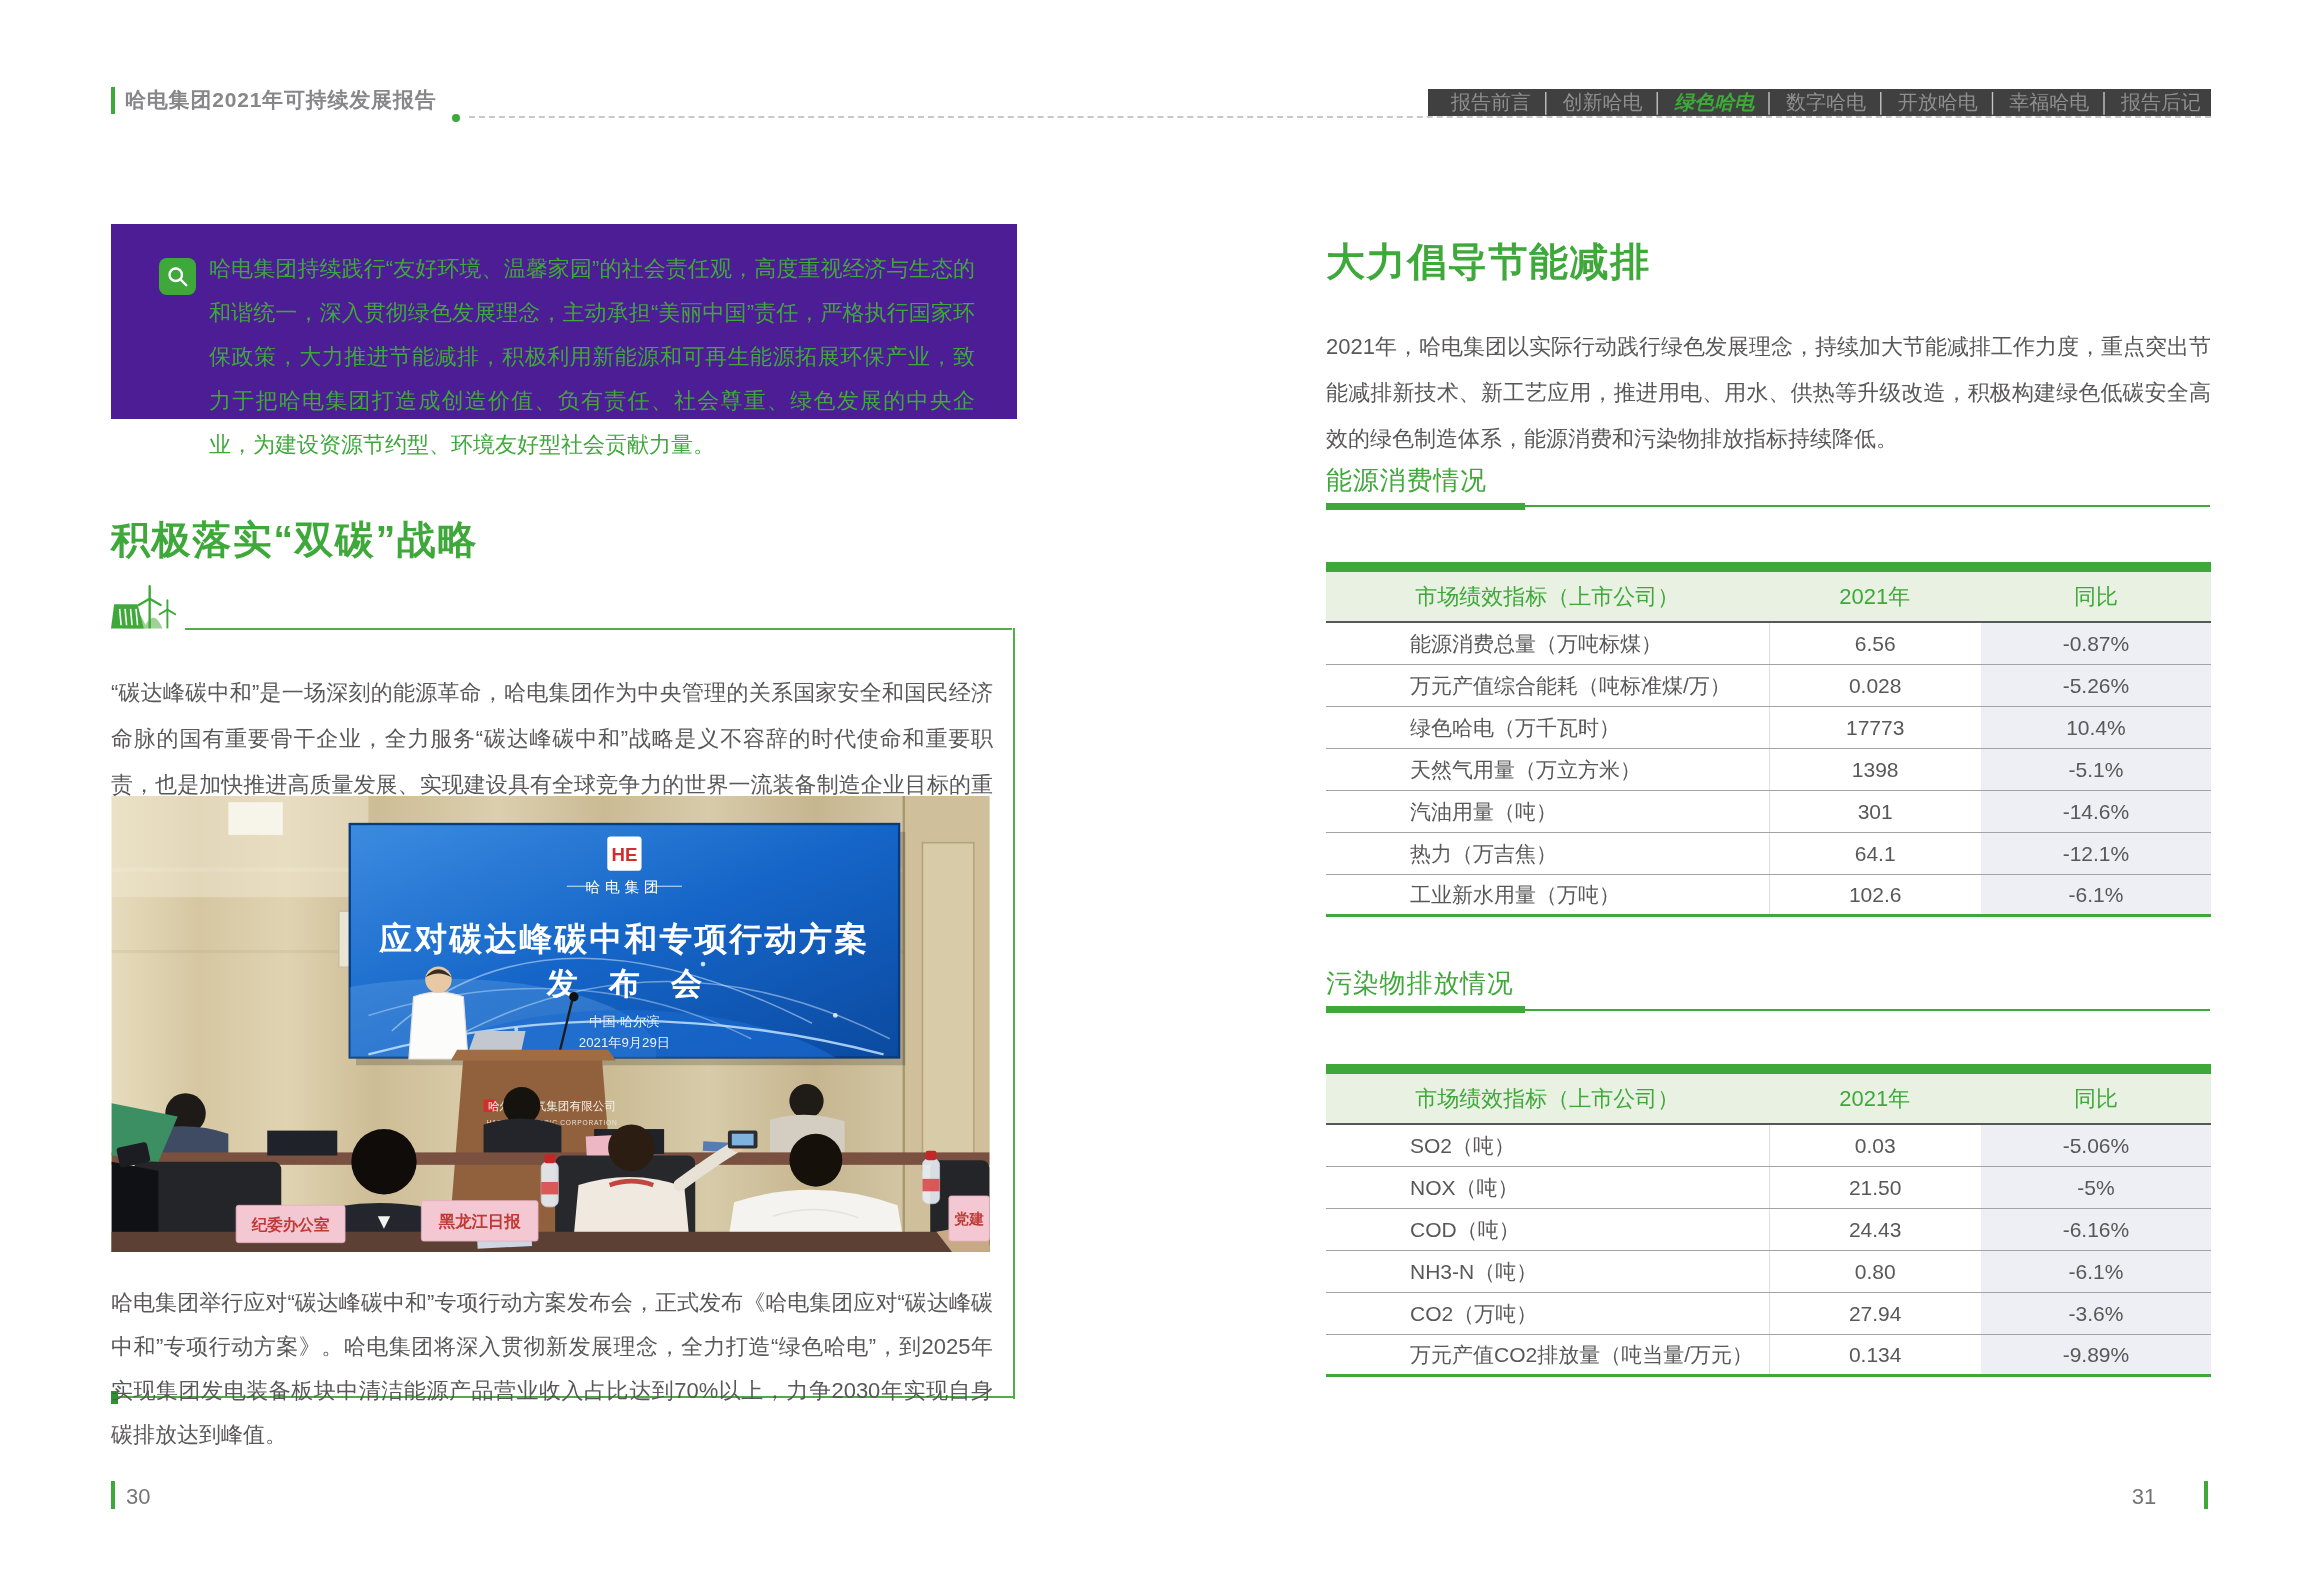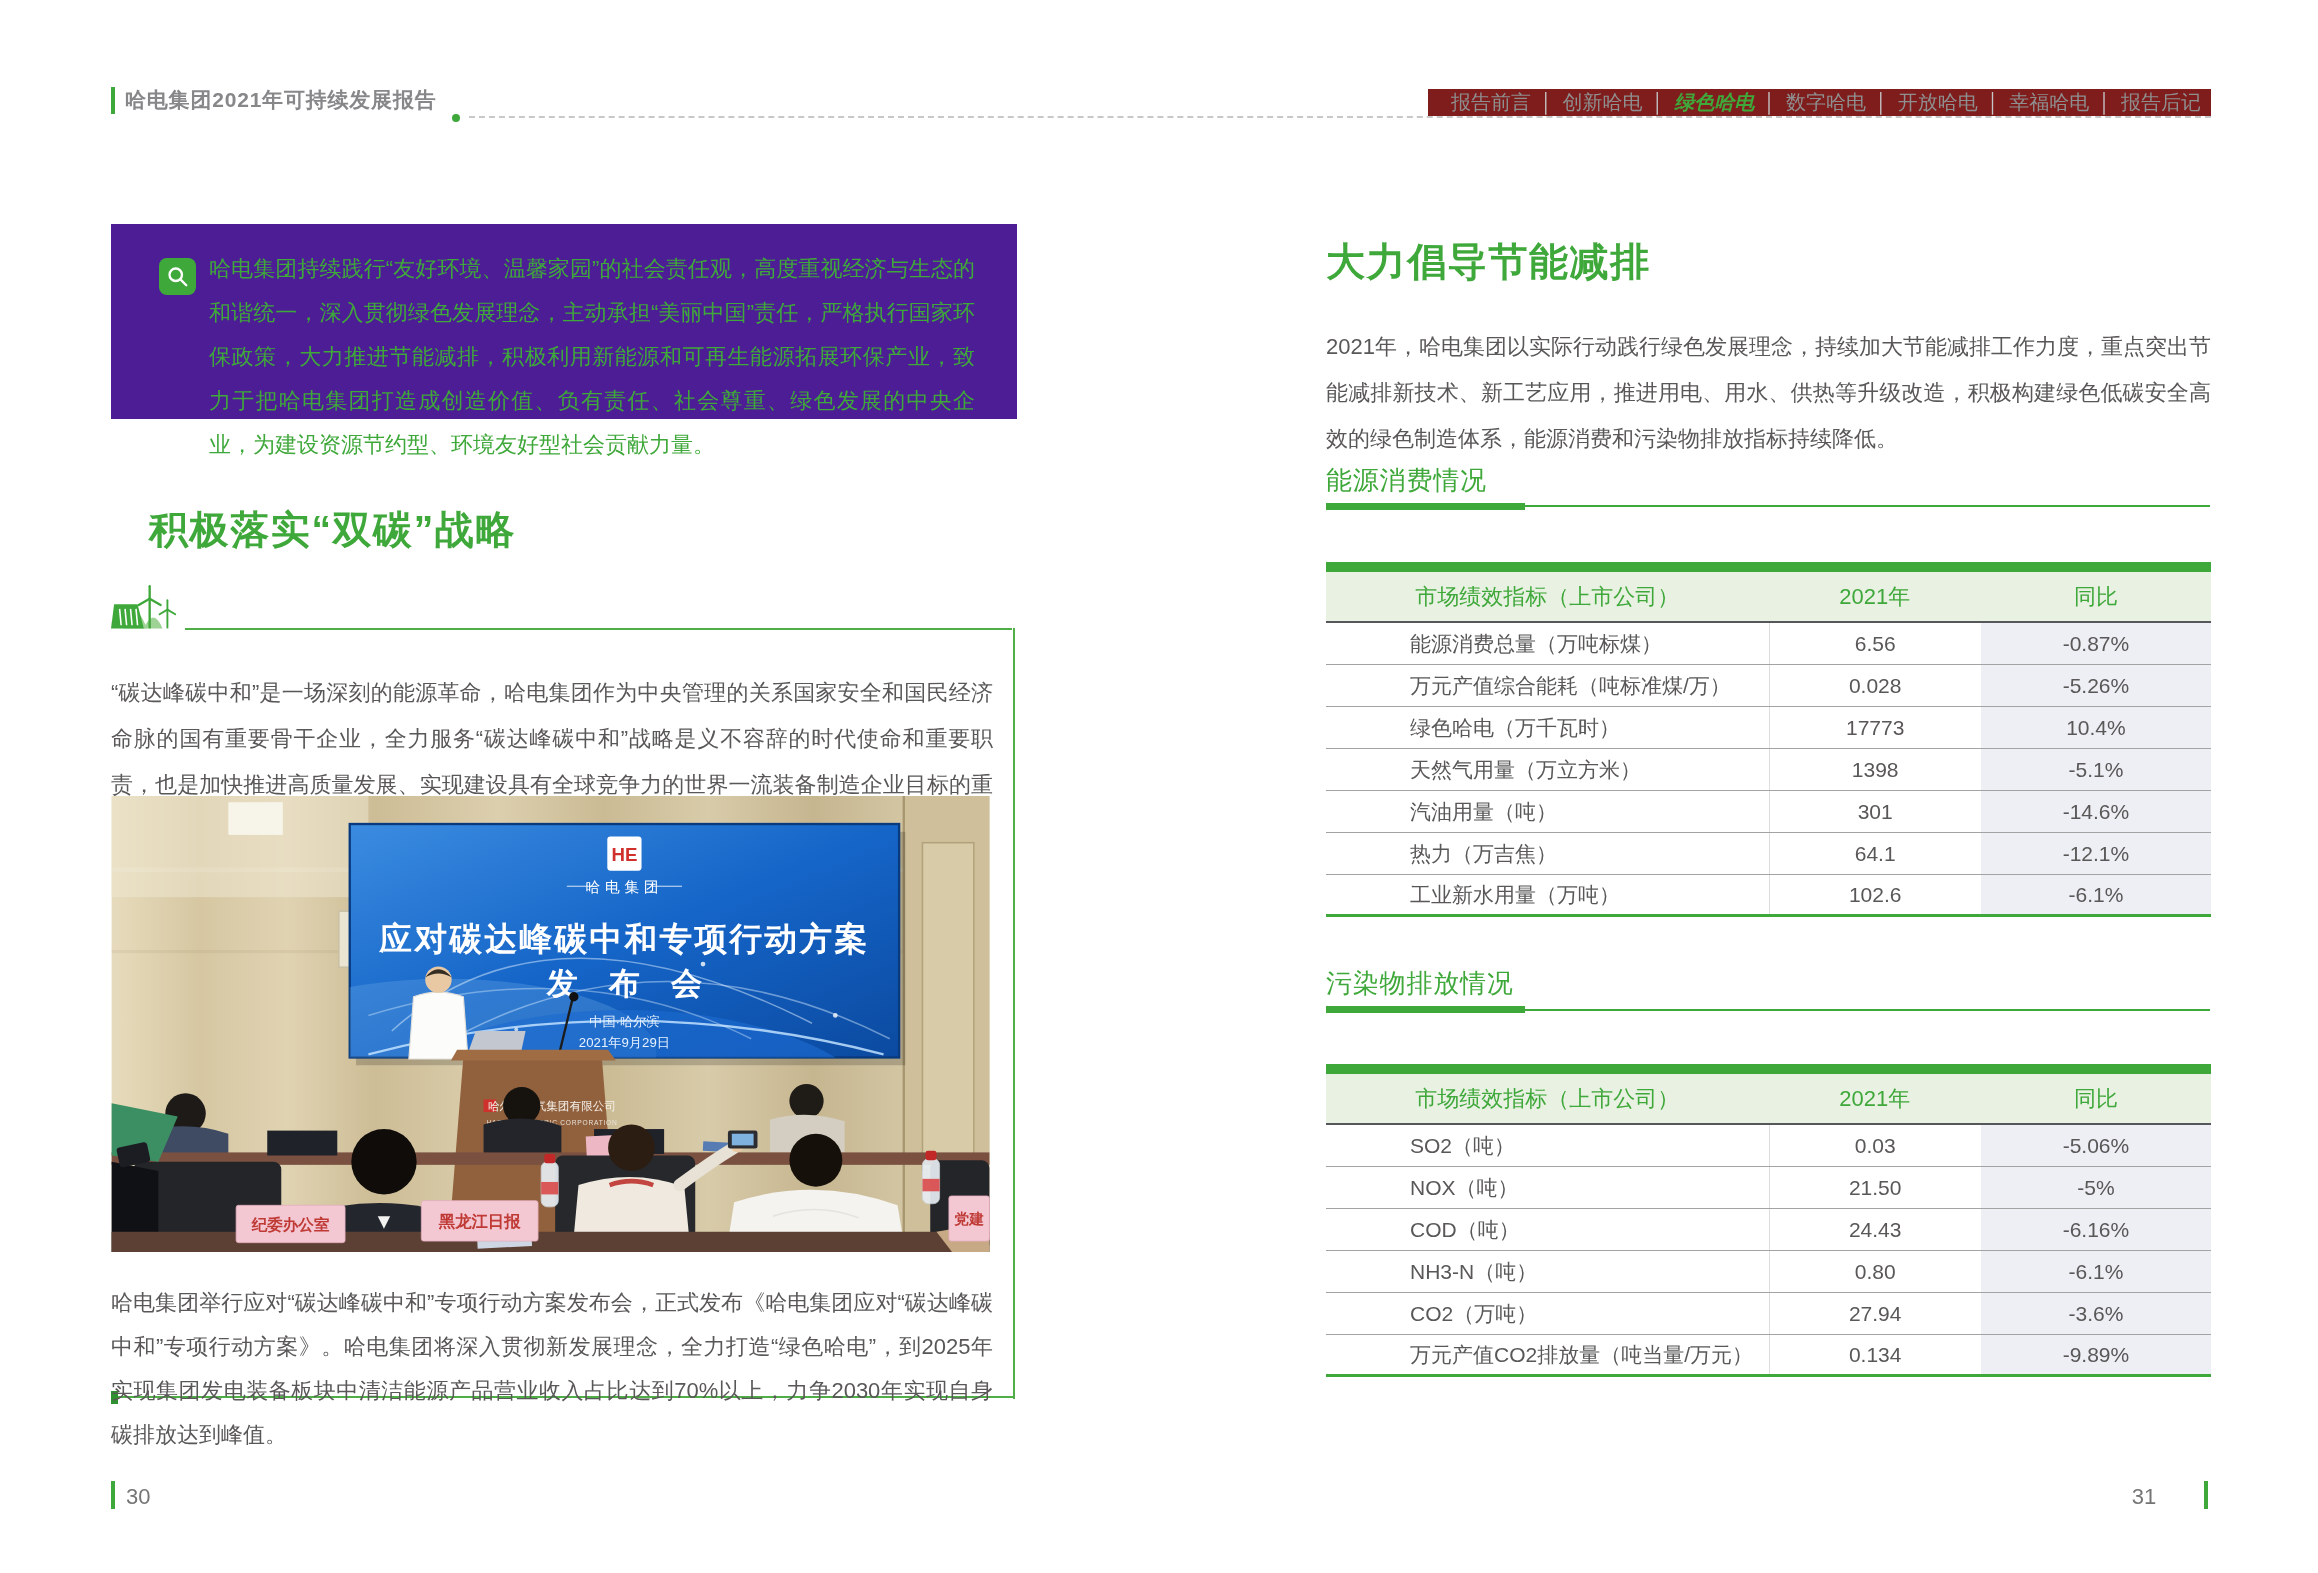--- a/index.html
+++ b/index.html
@@ -15,32 +15,32 @@
     font-family:"Liberation Sans","DejaVu Sans",sans-serif;
     color:var(--body);
   }
   .abs{position:absolute;}
 
   
   .hdr-bar{left:111px;top:87px;width:3.9px;height:26.5px;background:var(--green);}
   .hdr-title{left:125px;top:86px;font-size:21px;font-weight:700;color:var(--hdr-gray);letter-spacing:0.8px;}
   .hdr-dot{left:452px;top:114px;width:7.8px;height:7.8px;border-radius:50%;background:var(--green);}
   .hdr-dash{left:469px;right:108px;top:116px;border-top:2.3px dashed #c8c8c8;height:0;}
-  .hdr-nav{right:108px;top:89px;display:flex;align-items:center;font-size:20px;color:#8f8f8f;background:#7f1d1d;padding-left:12.5px;text-align:center;}
+  .hdr-nav{right:108px;top:89px;display:flex;align-items:center;font-size:20px;color:#8f8f8f;background:#404040;padding-left:12.5px;text-align:center;}
   .hdr-nav .nav-item{padding:0 10px;cursor:pointer;white-space:nowrap;}
   .hdr-nav .nav-item.active{color:var(--green);font-weight:700;font-style:italic;}
   .hdr-nav .nav-sep{color:#c6c6c6;font-size:18.7px;}
 
   
   .quote-box{left:111px;top:224px;width:906px;height:195px;background:#4c1d95;}
   .quote-icon{position:absolute;left:48px;top:34px;width:37px;height:37px;background:var(--green);border-radius:7.8px;display:flex;align-items:center;justify-content:center;}
   .quote-text{margin:23.4px 42px 0 98px;font-size:22px;line-height:2.0;color:var(--green);text-align:justify;}
 
   .h1{font-size:39px;font-weight:800;color:var(--green);letter-spacing:1.6px;white-space:nowrap;}
-  .h1-left{left:111px;top:477px;margin-left:38px;}
+  .h1-left{left:111px;top:487px;}
   .h1-right{left:1326px;top:209px;}
 
   .eco-icon{left:111px;top:583px;width:75px;height:47px;}
 
   .blk-top{left:185px;top:628px;width:827px;height:1.6px;background:var(--green-soft);}
   .blk-right{left:1013px;top:628px;width:1.6px;height:771px;background:var(--green-soft);}
   .blk-bottom{left:111px;top:1396px;width:903px;height:2.3px;background:var(--green-soft);}
   .blk-cap{left:111px;top:1391px;width:7px;height:12.5px;background:#2f9230;}
 
   .para{font-size:22px;line-height:2.1;text-align:justify;color:var(--body);}

